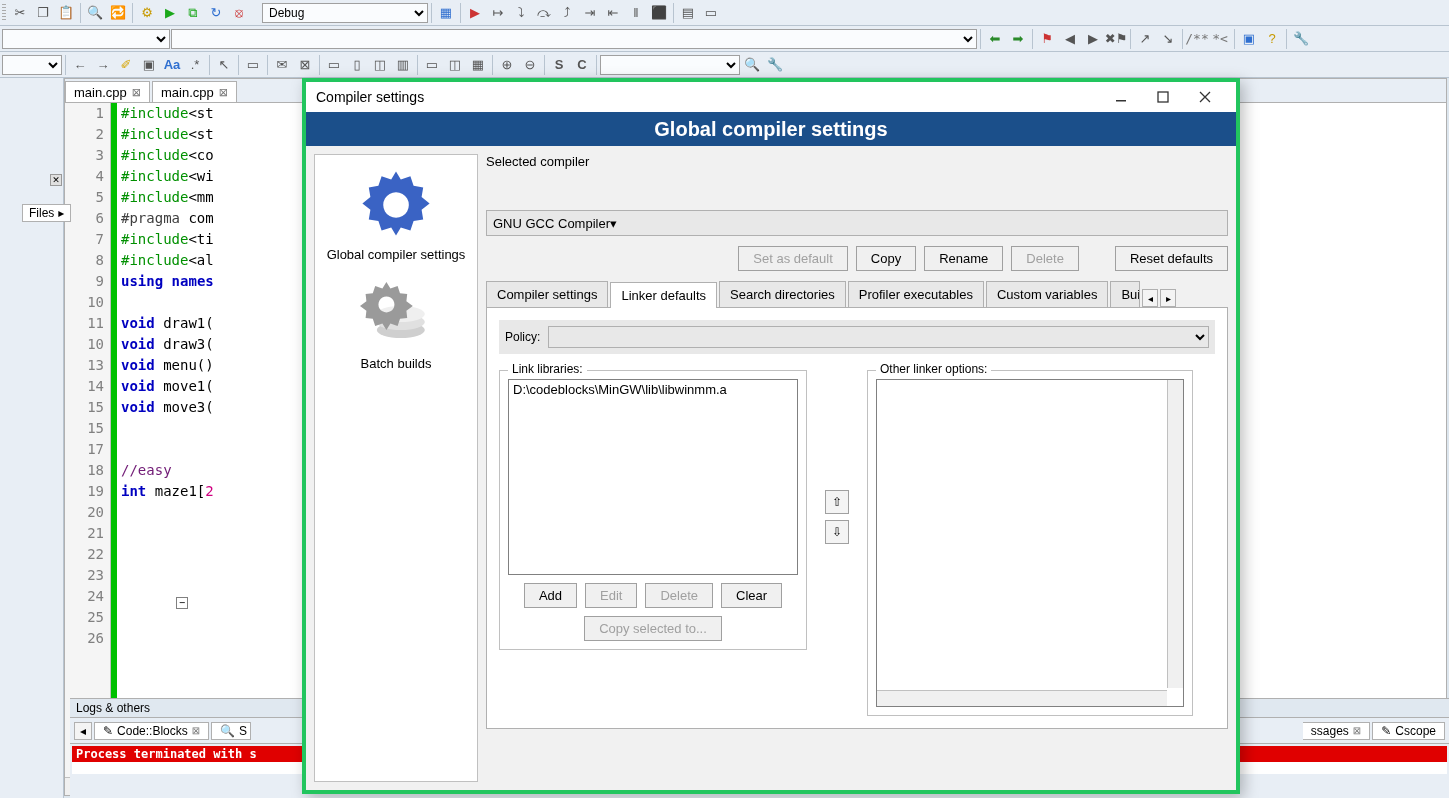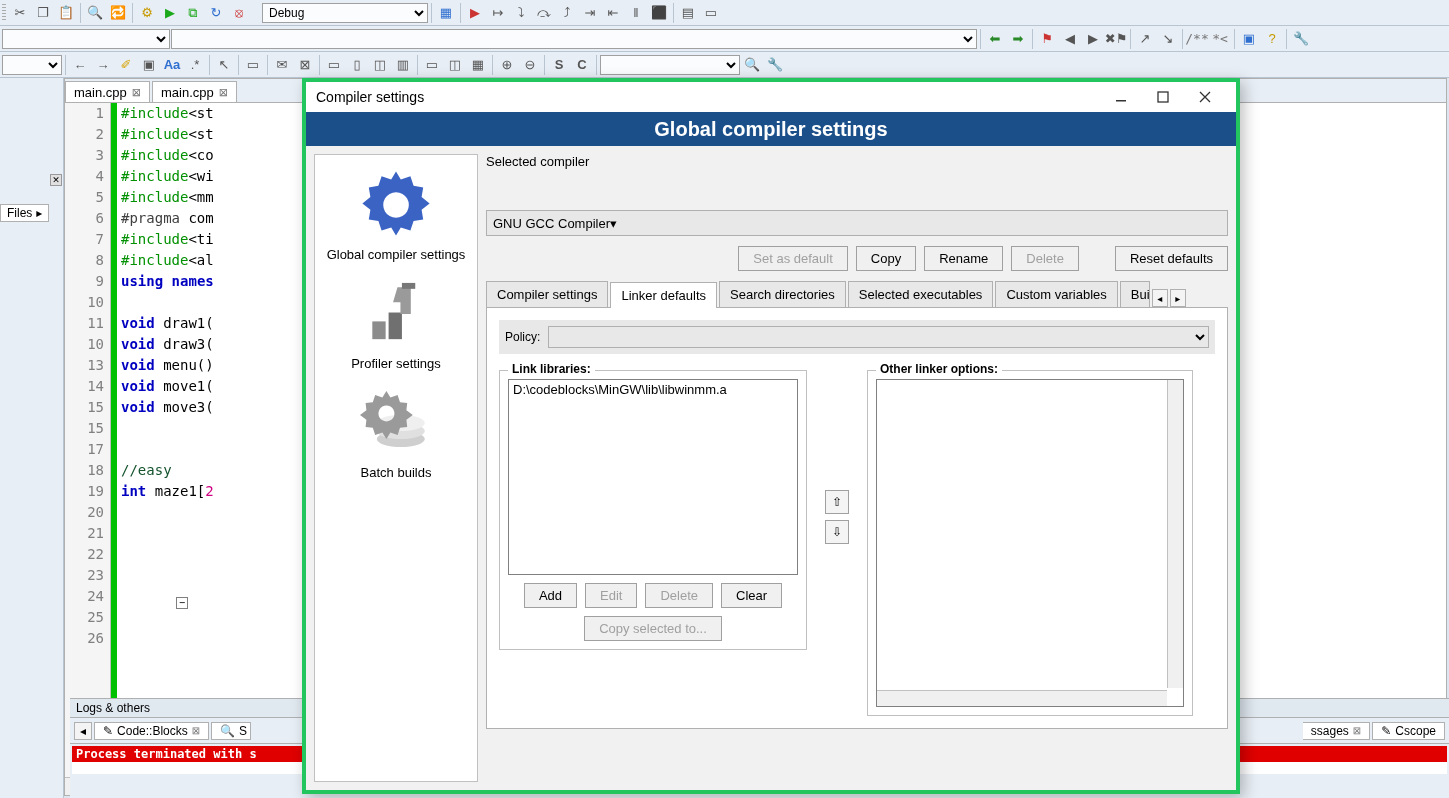--- a/index.html
+++ b/index.html
@@ -59,21 +59,21 @@
     border-right:1px solid #b8c4d0;
   }
   .left-dock .close-x{
     position:absolute; top:96px; left:50px;
     width:12px; height:12px; line-height:11px;
     text-align:center;
     background:#e0e0e0; border:1px solid #999;
     font-size:9px;
   }
   .files-tab {
-    position:absolute; top:126px; left:0;
+    position:absolute; top:126px; left:22px;
     display:flex; align-items:center; font-size:12px;
     background:#fff; border:1px solid #b0b0b0; padding:1px 6px;
     gap:4px;
   }
 
   .editor-pane {
     flex:1;
     background:#fff;
     border:1px solid #b0b0b0;
     margin: 0 2px 2px 0;
@@ -106,21 +106,21 @@
   }
   .gutter div { height:21px; line-height:21px;}
   .change-bar { width:6px; background:#00c000; }
   .code {
     flex:1; white-space:pre; padding-left:4px;
     line-height:21px;
   }
   .kgreen{color:#009000;}
   .kblue{color:#0000c0;font-weight:bold;}
   .knum{color:#d00080;}
-  .kcomment{color:#14532d;}
+  .kcomment{color:#701a75;}
   .kpragma{color:#404040;}
   .fold { position:absolute; left:176px; width:12px;height:12px;
     border:1px solid #808080; background:#fff;
     text-align:center; line-height:9px; font-size:10px;}
 
   .hscroll { height:18px; background:#f0f0f0; border-top:1px solid #c0c0c0;}
 
   
   .logs-panel {
     position: absolute; left:70px; right:0; bottom:0; height:100px;
@@ -213,21 +213,21 @@
   .dtab.active{ background:#fff; position:relative; top:1px;}
   .tabs-arrow{width:16px;height:18px;border:1px solid #b0b0b0;
     display:flex;align-items:center;justify-content:center;background:#f4f4f4;font-size:10px;}
   .tab-content{ background:#fff; border:1px solid #b0b0b0; border-top:none;
     padding:12px;}
   .policy-row{ display:flex;align-items:center;gap:8px;
     background:#e8e8e8; padding:6px; margin-bottom:16px;}
   .policy-row select{flex:1;height:22px;background:#e8e8e8;border:1px solid #b0b0b0;padding:0 4px;font-size:12px;}
   .linker-grid{display:flex;gap:18px;align-items:flex-start;}
   .fieldset{ border:1px solid #c0c0c0; padding:8px; position:relative;}
-  .fieldset .legend{position:absolute;top:-9px;left:8px;background:#fff;padding:0 4px;font-size:12px;font-weight:bold;}
+  .fieldset .legend{position:absolute;top:-9px;left:8px;background:#fff;padding:0 4px;font-size:12px;}
   .listbox{width:290px;height:196px;border:1px solid #808080;background:#fff;
     font-size:13px; padding:2px 4px; overflow:auto;}
   .textarea-box{width:308px;height:328px;border:1px solid #808080;background:#fff;
     font-size:13px; padding:2px; overflow:auto; position:relative;}
   .textarea-box .vscroll{position:absolute;right:0;top:0;bottom:18px;width:16px;background:#f0f0f0;border-left:1px solid #c0c0c0;}
   .textarea-box .hscroll2{position:absolute;left:0;right:16px;bottom:0;height:16px;background:#f0f0f0;border-top:1px solid #c0c0c0;}
   .updown{display:flex;flex-direction:column;gap:6px;margin-top:120px;}
   .updown .ud{width:24px;height:24px;border:1px solid #a0a0a0;background:#f4f4f4;
     display:flex;align-items:center;justify-content:center;font-size:12px;}
   .lib-btns{display:flex;gap:8px;justify-content:center;margin-top:8px;}
@@ -443,31 +443,20 @@
       <div class="sidebar-item">
         <span class="side-icon">
           <svg class="gear" viewBox="0 0 100 100" width="86" height="80">
             <path d="M50 8 l6 10 12-4 4 12 12 2 -2 12 10 8 -10 8 2 12 -12 2 -4 12 -12-4 -6 10 -6-10 -12 4 -4-12 -12-2 2-12 -10-8 10-8 -2-12 12-2 4-12 12 4z M50 34 a16 16 0 1 0 .1 0z" fill="#3a63c4"></path>
           </svg>
         </span>
         <span>Global compiler settings</span>
       </div>
       <div class="sidebar-item">
         <span class="side-icon">
-          <svg viewBox="0 0 100 100" width="80" height="74">
-            <rect x="18" y="60" width="18" height="24" fill="#8c8c8c"></rect>
-            <rect x="40" y="48" width="18" height="36" fill="#707070"></rect>
-            <path d="M52 14 L70 14 L70 50 L56 50 L56 34 L46 34 Z" fill="#9a9a9a"></path>
-            <rect x="58" y="8" width="18" height="8" fill="#777"></rect>
-          </svg>
-        </span>
-        <span>Profiler settings</span>
-      </div>
-      <div class="sidebar-item">
-        <span class="side-icon">
           <svg viewBox="0 0 100 100" width="86" height="80">
             <ellipse cx="56" cy="70" rx="30" ry="10" fill="#cfcfcf"></ellipse>
             <ellipse cx="56" cy="60" rx="30" ry="10" fill="#e0e0e0"></ellipse>
             <ellipse cx="56" cy="50" rx="30" ry="10" fill="#efefef"></ellipse>
             <path d="M38 10 l5 8 9-3 3 9 9 1-1 9 8 6-8 6 1 9-9 1-3 9-9-3-5 8-5-8-9 3-3-9-9-1 1-9-8-6 8-6-1-9 9-1 3-9 9 3z M38 28 a10 10 0 1 0 .1 0z" fill="#9a9a9a"></path>
           </svg>
         </span>
         <span>Batch builds</span>
       </div>
     </div>
@@ -485,21 +474,21 @@
         <button class="btn">Rename</button>
         <button class="btn disabled">Delete</button>
         <div style="width:20px;"></div>
         <button class="btn">Reset defaults</button>
       </div>
 
       <div class="tabs-row">
         <div class="dtab">Compiler settings</div>
         <div class="dtab active">Linker defaults</div>
         <div class="dtab">Search directories</div>
-        <div class="dtab">Selected executables</div>
+        <div class="dtab">Profiler executables</div>
         <div class="dtab">Custom variables</div>
         <div class="dtab" style="overflow:hidden;width:30px;">Bui</div>
         <span class="tabs-arrow">◂</span>
         <span class="tabs-arrow">▸</span>
       </div>
 
       <div class="tab-content">
         <div class="policy-row">
           <span>Policy:</span>
           <select><option></option></select>

